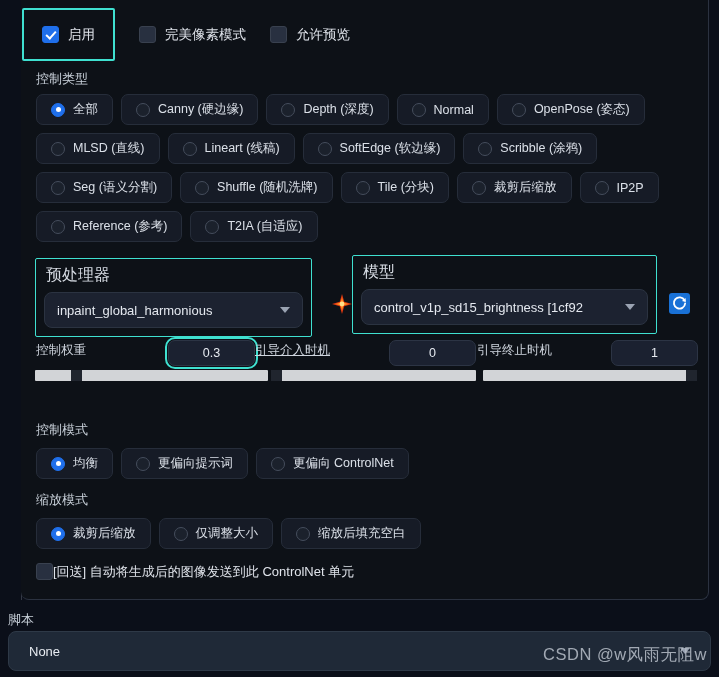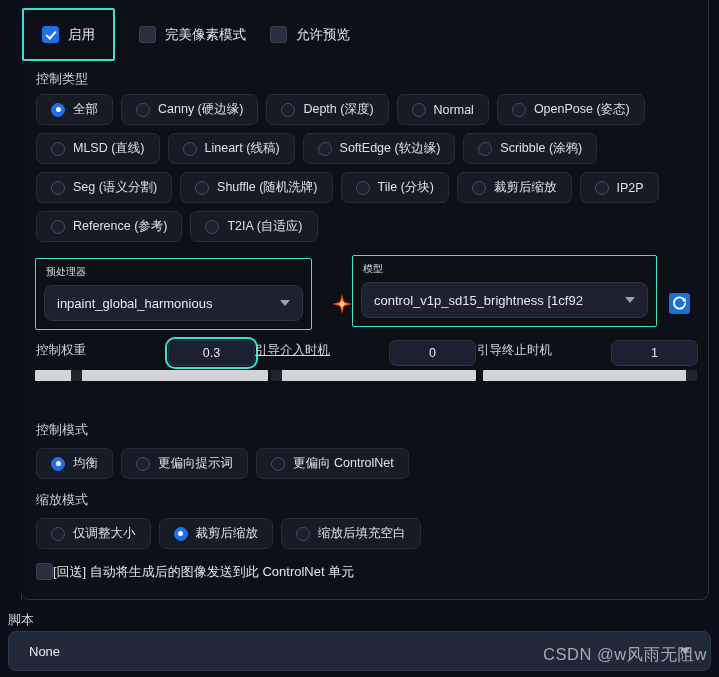--- a/index.html
+++ b/index.html
@@ -142,21 +142,21 @@
 
   
   .dd-block {
     position: absolute;
     border: 1px solid #3fe0d0;
     border-radius: 2px;
     padding: 6px 8px 8px 8px;
   }
   .dd-caption {
     color: #d6dbe3;
-    font-size: 10px;
+    font-size: 16px;
     margin-bottom: 6px;
     margin-left: 2px;
   }
   .dd-field {
     height: 36px;
     background: #1c2230;
     border: 1px solid #2b3341;
     border-radius: 8px;
     display: flex;
     align-items: center;
@@ -455,26 +455,26 @@
         <span class="radio"></span>
         <span class="pill-text">更偏向 ControlNet</span>
       </div>
     </div>
   </div>
 
   <div class="sec-label" style="left:36px; top:491px;">缩放模式</div>
   <div class="pill-rows" style="top:518px;">
     <div class="pill-row">
       <div class="pill">
-        <span class="radio"></span>
-        <span class="pill-text">仅调整大小</span>
-      </div>
-      <div class="pill">
         <span class="radio on"></span>
         <span class="pill-text">裁剪后缩放</span>
+      </div>
+      <div class="pill">
+        <span class="radio"></span>
+        <span class="pill-text">仅调整大小</span>
       </div>
       <div class="pill">
         <span class="radio"></span>
         <span class="pill-text">缩放后填充空白</span>
       </div>
     </div>
   </div>
 
   <div class="send-row">
     <span class="chk-box"></span>

